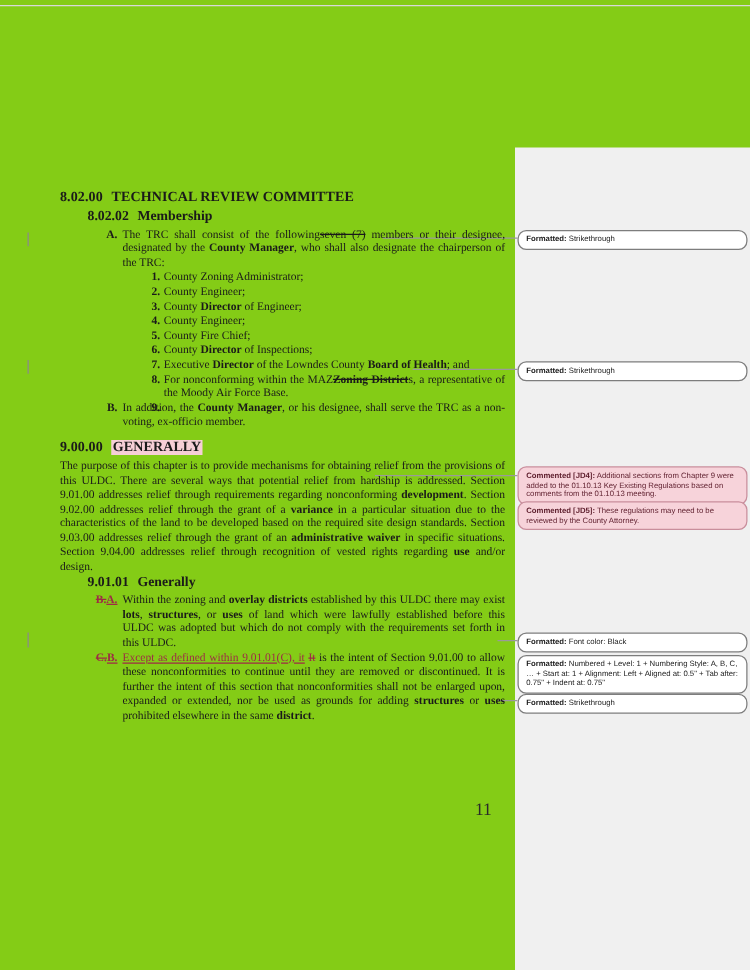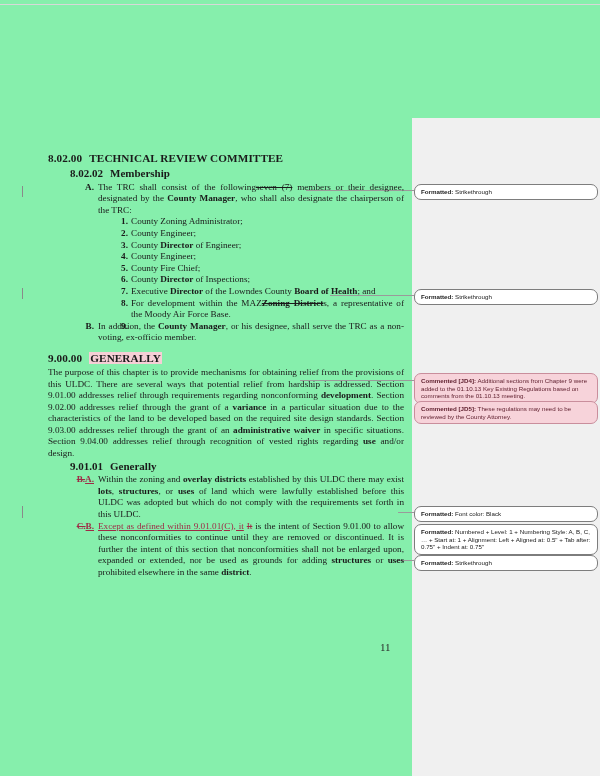--- a/index.html
+++ b/index.html
@@ -13,21 +13,21 @@
     position: relative;
     font-family: "Liberation Serif", serif;
     overflow: hidden;
   }
 
   
   #page {
     position: absolute;
     left: 0; top: 0;
     width: 600px; height: 776px;
-    background: #86efac;
+    background: #84cc16;
   }
   
   #comment-gutter {
     position: absolute;
     left: 412px; top: 118px;
     width: 188px; height: 658px;
     background: #f0f0f0;
   }
   
   #top-rule {
@@ -151,21 +151,21 @@
     border: 1px solid #c98e9c;
     color: #5d1d2c;
     width: 184px;
   }
   .balloon .lbl { font-weight: bold; }
 
   
   #pageno {
     position: absolute;
     left: 380px; top: 641px;
-    font-size: 11px;
+    font-size: 14px;
     color: #2a2a2a;
     font-family: "Liberation Serif", serif;
     text-align: right;
   }
 </style>
 </head>
 <body>
 
 <div id="page">
 
@@ -197,21 +197,21 @@
         <span class="mk">A.</span><span>The TRC shall consist of the following</span><span class="strike">seven (7)</span> <span>members or their designee, designated by the</span> <b>County Manager</b><span>, who shall also designate the chairperson of the TRC:</span>
 
         <ol class="num">
           <li><span class="mk">1.</span><span>County Zoning Administrator;</span></li>
           <li><span class="mk">2.</span><span>County Engineer;</span></li>
           <li><span class="mk">3.</span><span>County </span><b>Director</b><span> of Engineer;</span></li>
           <li><span class="mk">4.</span><span>County Engineer;</span></li>
           <li><span class="mk">5.</span><span>County Fire Chief;</span></li>
           <li><span class="mk">6.</span><span>County </span><b>Director</b><span> of Inspections;</span></li>
           <li><span class="mk">7.</span><span>Executive </span><b>Director</b><span> of the Lowndes County </span><b>Board of Health</b><span>; and</span></li>
-          <li><span class="mk">8.</span><span>For development within the MAZ</span><b class="strike">Zoning District</b><span>s, a representative of the Moody Air Force Base.</span></li>
+          <li><span class="mk">8.</span><span>For nonconforming within the MAZ</span><b class="strike">Zoning District</b><span>s, a representative of the Moody Air Force Base.</span></li>
           <li><span class="mk">9.</span></li>
         </ol>
       </li>
 
       <li style="margin-top:0;">
         <span class="mk">B.</span><span>In addition, the </span><b>County Manager</b><span>, or his designee, shall serve the TRC as a non-voting, ex-officio member.</span>
       </li>
     </ol>
 
     <h1 class="sec" style="margin-top:8px;">

